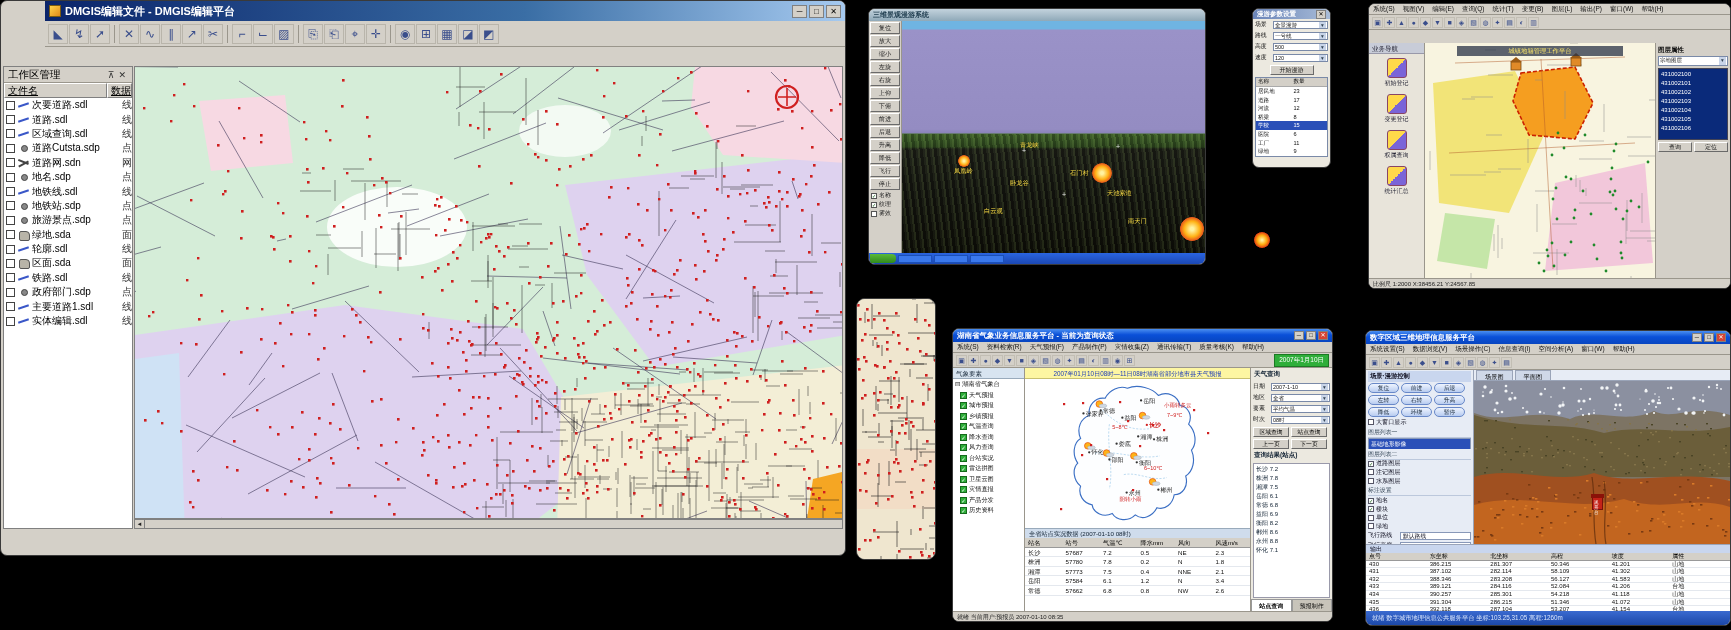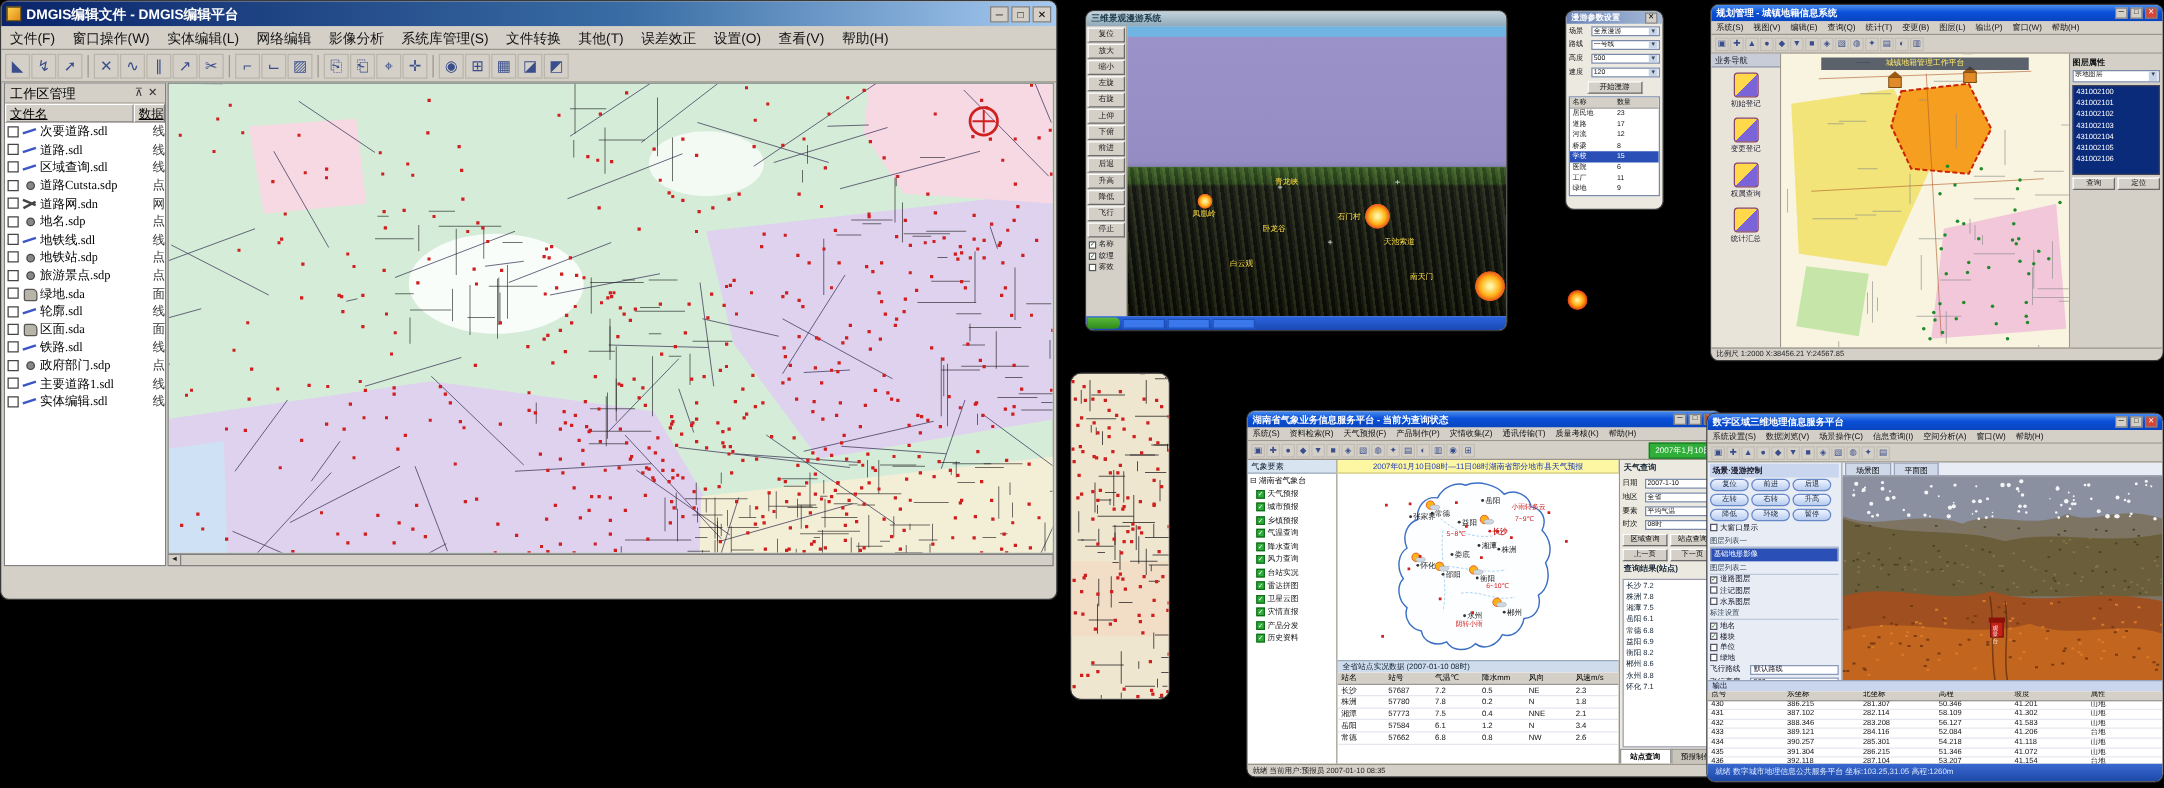--- a/index.html
+++ b/index.html
@@ -44,21 +44,21 @@
   .ws-col1{width:103px;}.ws-col2{flex:1;}
   .filelist{overflow:hidden;}
   .frow{display:flex;align-items:center;height:14.4px;font-size:10px;color:#000;padding-left:2px;white-space:nowrap;}
   .cbx{width:9px;height:9px;border:1px solid #444;background:#fff;margin-right:3px;flex:none;}
   .fic{width:11px;height:10px;margin-right:3px;flex:none;position:relative;}
   .t-line .fic::before{content:"";position:absolute;left:0;top:4px;width:11px;height:2px;background:#3a57c8;transform:rotate(-18deg);}
   .t-point .fic::before{content:"";position:absolute;left:3px;top:2px;width:5px;height:5px;background:#888;border-radius:50%;border:1px solid #444;}
   .t-net .fic::before{content:"";position:absolute;left:0;top:5px;width:11px;height:1.6px;background:#444;transform:rotate(-28deg);}
   .t-net .fic::after{content:"";position:absolute;left:0;top:3px;width:11px;height:1.6px;background:#444;transform:rotate(22deg);}
   .t-area .fic::before{content:"";position:absolute;left:1px;top:1px;width:9px;height:8px;background:#b8b4a8;border:1px solid #555;border-radius:2px 4px 2px 2px;}
-  .fname{overflow:hidden;font-family:Liberation Serif, serif;}
+  .fname{overflow:hidden;}
   .ftype{margin-left:auto;padding-right:2px;color:#333;overflow:hidden;width:10px;flex:none;}
   .mapview{position:absolute;left:133px;top:65px;right:2px;bottom:36px;border:1px solid #808080;background:#d5edd8;overflow:hidden;}
   .hscroll{position:absolute;left:133px;right:2px;bottom:26px;height:10px;background:#d4d0c8;border:1px solid #808080;display:flex;}
   .scr-btn{width:10px;height:100%;background:#d4d0c8;border-right:1px solid #808080;font-size:6px;line-height:9px;text-align:center;color:#222;}
   .statusbar{position:absolute;left:0;right:0;bottom:0;height:24px;background:#d4d0c8;display:flex;align-items:center;
              padding:2px 4px;gap:3px;}
   .sfield{height:18px;border:1px solid;border-color:#808080 #fff #fff #808080;font-size:10.5px;color:#111;
           display:flex;align-items:center;padding:0 6px;overflow:hidden;white-space:nowrap;}
   
   .a-body{position:absolute;left:0;top:12px;right:0;bottom:11px;display:flex;}
@@ -178,45 +178,30 @@
   .bldg{position:absolute;width:11px;height:13px;background:#c42218;border:1px solid #7a100a;z-index:4;}
   .bldg::before{content:"";position:absolute;left:-2px;top:-4px;width:13px;height:4px;background:#8a1208;}
   .bldg span{position:absolute;left:1px;top:2px;color:#fff;font-size:4.5px;line-height:5px;}
   svg{display:block;}
 </style>
 </head>
 <body>
 
 <div class="canvas">
 
-  <div class="win" style="left:0;top:0;width:846px;height:480px;">
+  <div class="win" style="left:0;top:0;width:846px;height:556px;padding-left:44px;">
     <div class="tb tb-main">
       <span class="appico"></span>
       <span class="tb-text">DMGIS编辑文件 - DMGIS编辑平台</span>
       <span class="winbtns">
         <span class="wb">─</span>
         <span class="wb">□</span>
         <span class="wb">✕</span>
       </span>
     </div>
-    <div class="menubar mb-main">
-
-    <span class="menu-item">文件(F)</span>
-        <span class="menu-item">窗口操作(W)</span>
-        <span class="menu-item">实体编辑(L)</span>
-        <span class="menu-item">网络编辑</span>
-        <span class="menu-item">影像分析</span>
-        <span class="menu-item">系统库管理(S)</span>
-        <span class="menu-item">文件转换</span>
-        <span class="menu-item">其他(T)</span>
-        <span class="menu-item">误差效正</span>
-        <span class="menu-item">设置(O)</span>
-        <span class="menu-item">查看(V)</span>
-        <span class="menu-item">帮助(H)</span>
-      </div>
     <div class="toolbar tbr-main" id="mainToolbar">
         <span class="ticon">◣</span>
         <span class="ticon">↯</span>
         <span class="ticon">➚</span>
         <span class="tsep"></span>
         <span class="ticon">✕</span>
         <span class="ticon">∿</span>
         <span class="ticon">∥</span>
         <span class="ticon">↗</span>
         <span class="ticon">✂</span>
@@ -1408,28 +1393,20 @@
           <div class="dlg-lr">
             <span>绿地</span>
             <span>9</span>
           </div>
         </div>
     </div>
   </div>
   <div class="flameic" style="left:1254px;top:232px;"></div>
 
   <div class="win" style="left:1368px;top:3px;width:363px;height:286px;">
-    <div class="tb tb-xp">
-      <span class="tb-text">规划管理 - 城镇地籍信息系统</span>
-      <span class="winbtns">
-        <span class="wb wb-xs">─</span>
-        <span class="wb wb-xs">□</span>
-        <span class="wb wb-xs wb-red">✕</span>
-      </span>
-    </div>
     <div class="menubar mb-sm">
 
     <span class="menu-item">系统(S)</span>
         <span class="menu-item">视图(V)</span>
         <span class="menu-item">编辑(E)</span>
         <span class="menu-item">查询(Q)</span>
         <span class="menu-item">统计(T)</span>
         <span class="menu-item">变更(B)</span>
         <span class="menu-item">图层(L)</span>
         <span class="menu-item">输出(P)</span>
@@ -1550,21 +1527,21 @@
         <div class="b-btnrow">
 
         <span class="b-sbtn">查询</span>
             <span class="b-sbtn">定位</span>
           </div>
       </div>
     </div>
     <div class="b-status">比例尺 1:2000    X:38456.21  Y:24567.85</div>
   </div>
 
-  <div class="win" style="left:952px;top:328px;width:381px;height:294px;margin-left:45px;">
+  <div class="win" style="left:952px;top:328px;width:381px;height:294px;">
     <div class="tb tb-xp">
       <span class="tb-text">湖南省气象业务信息服务平台 - 当前为查询状态</span>
       <span class="winbtns">
         <span class="wb wb-xs">─</span>
         <span class="wb wb-xs">□</span>
         <span class="wb wb-xs wb-red">✕</span>
       </span>
     </div>
     <div class="menubar mb-sm">
 

